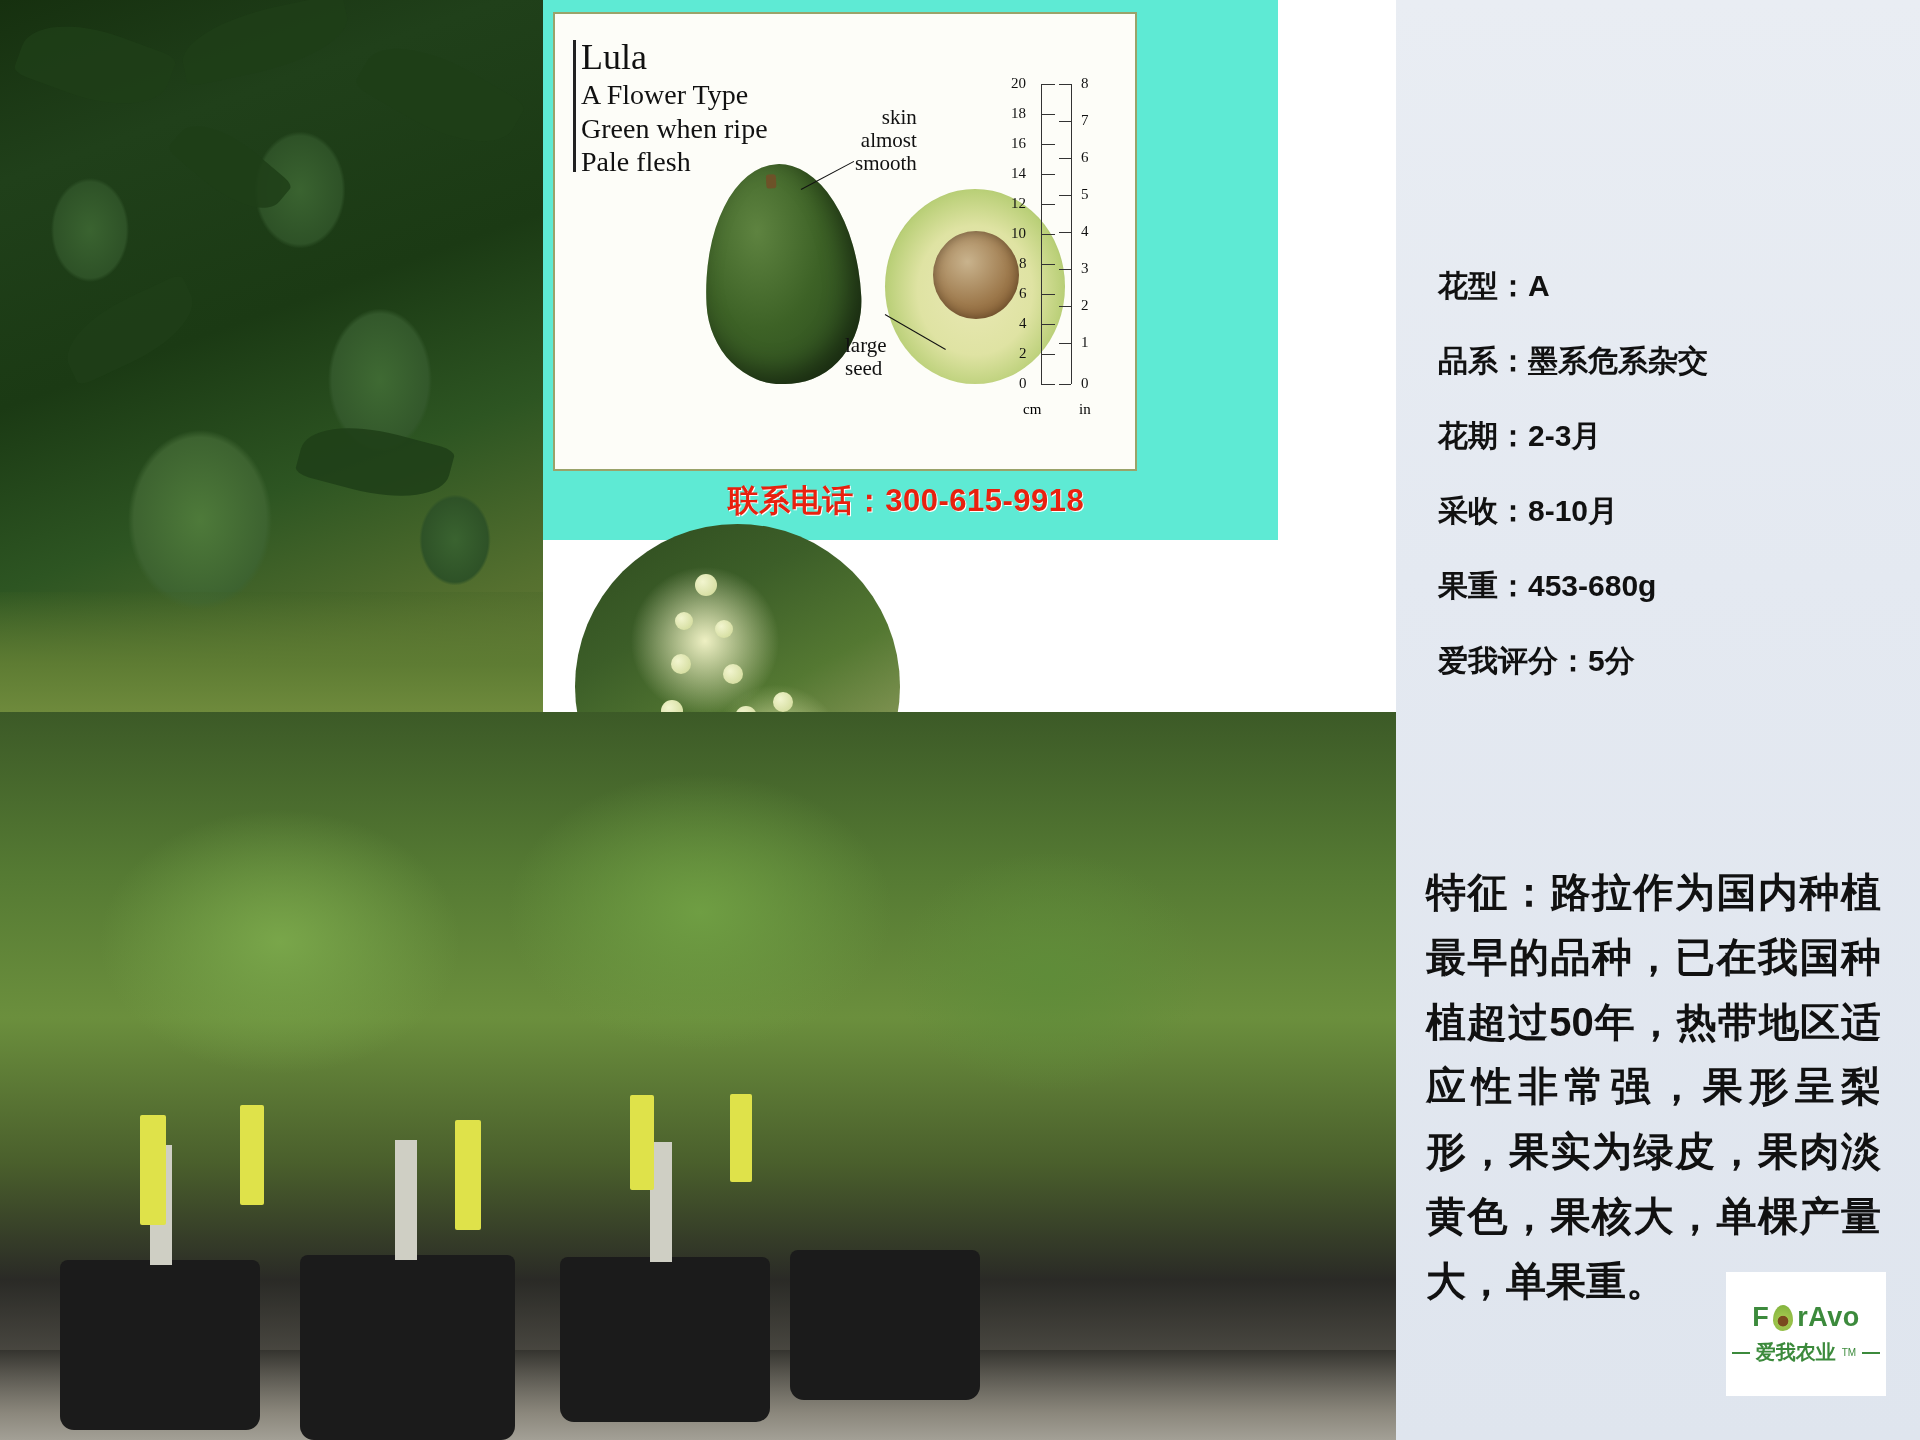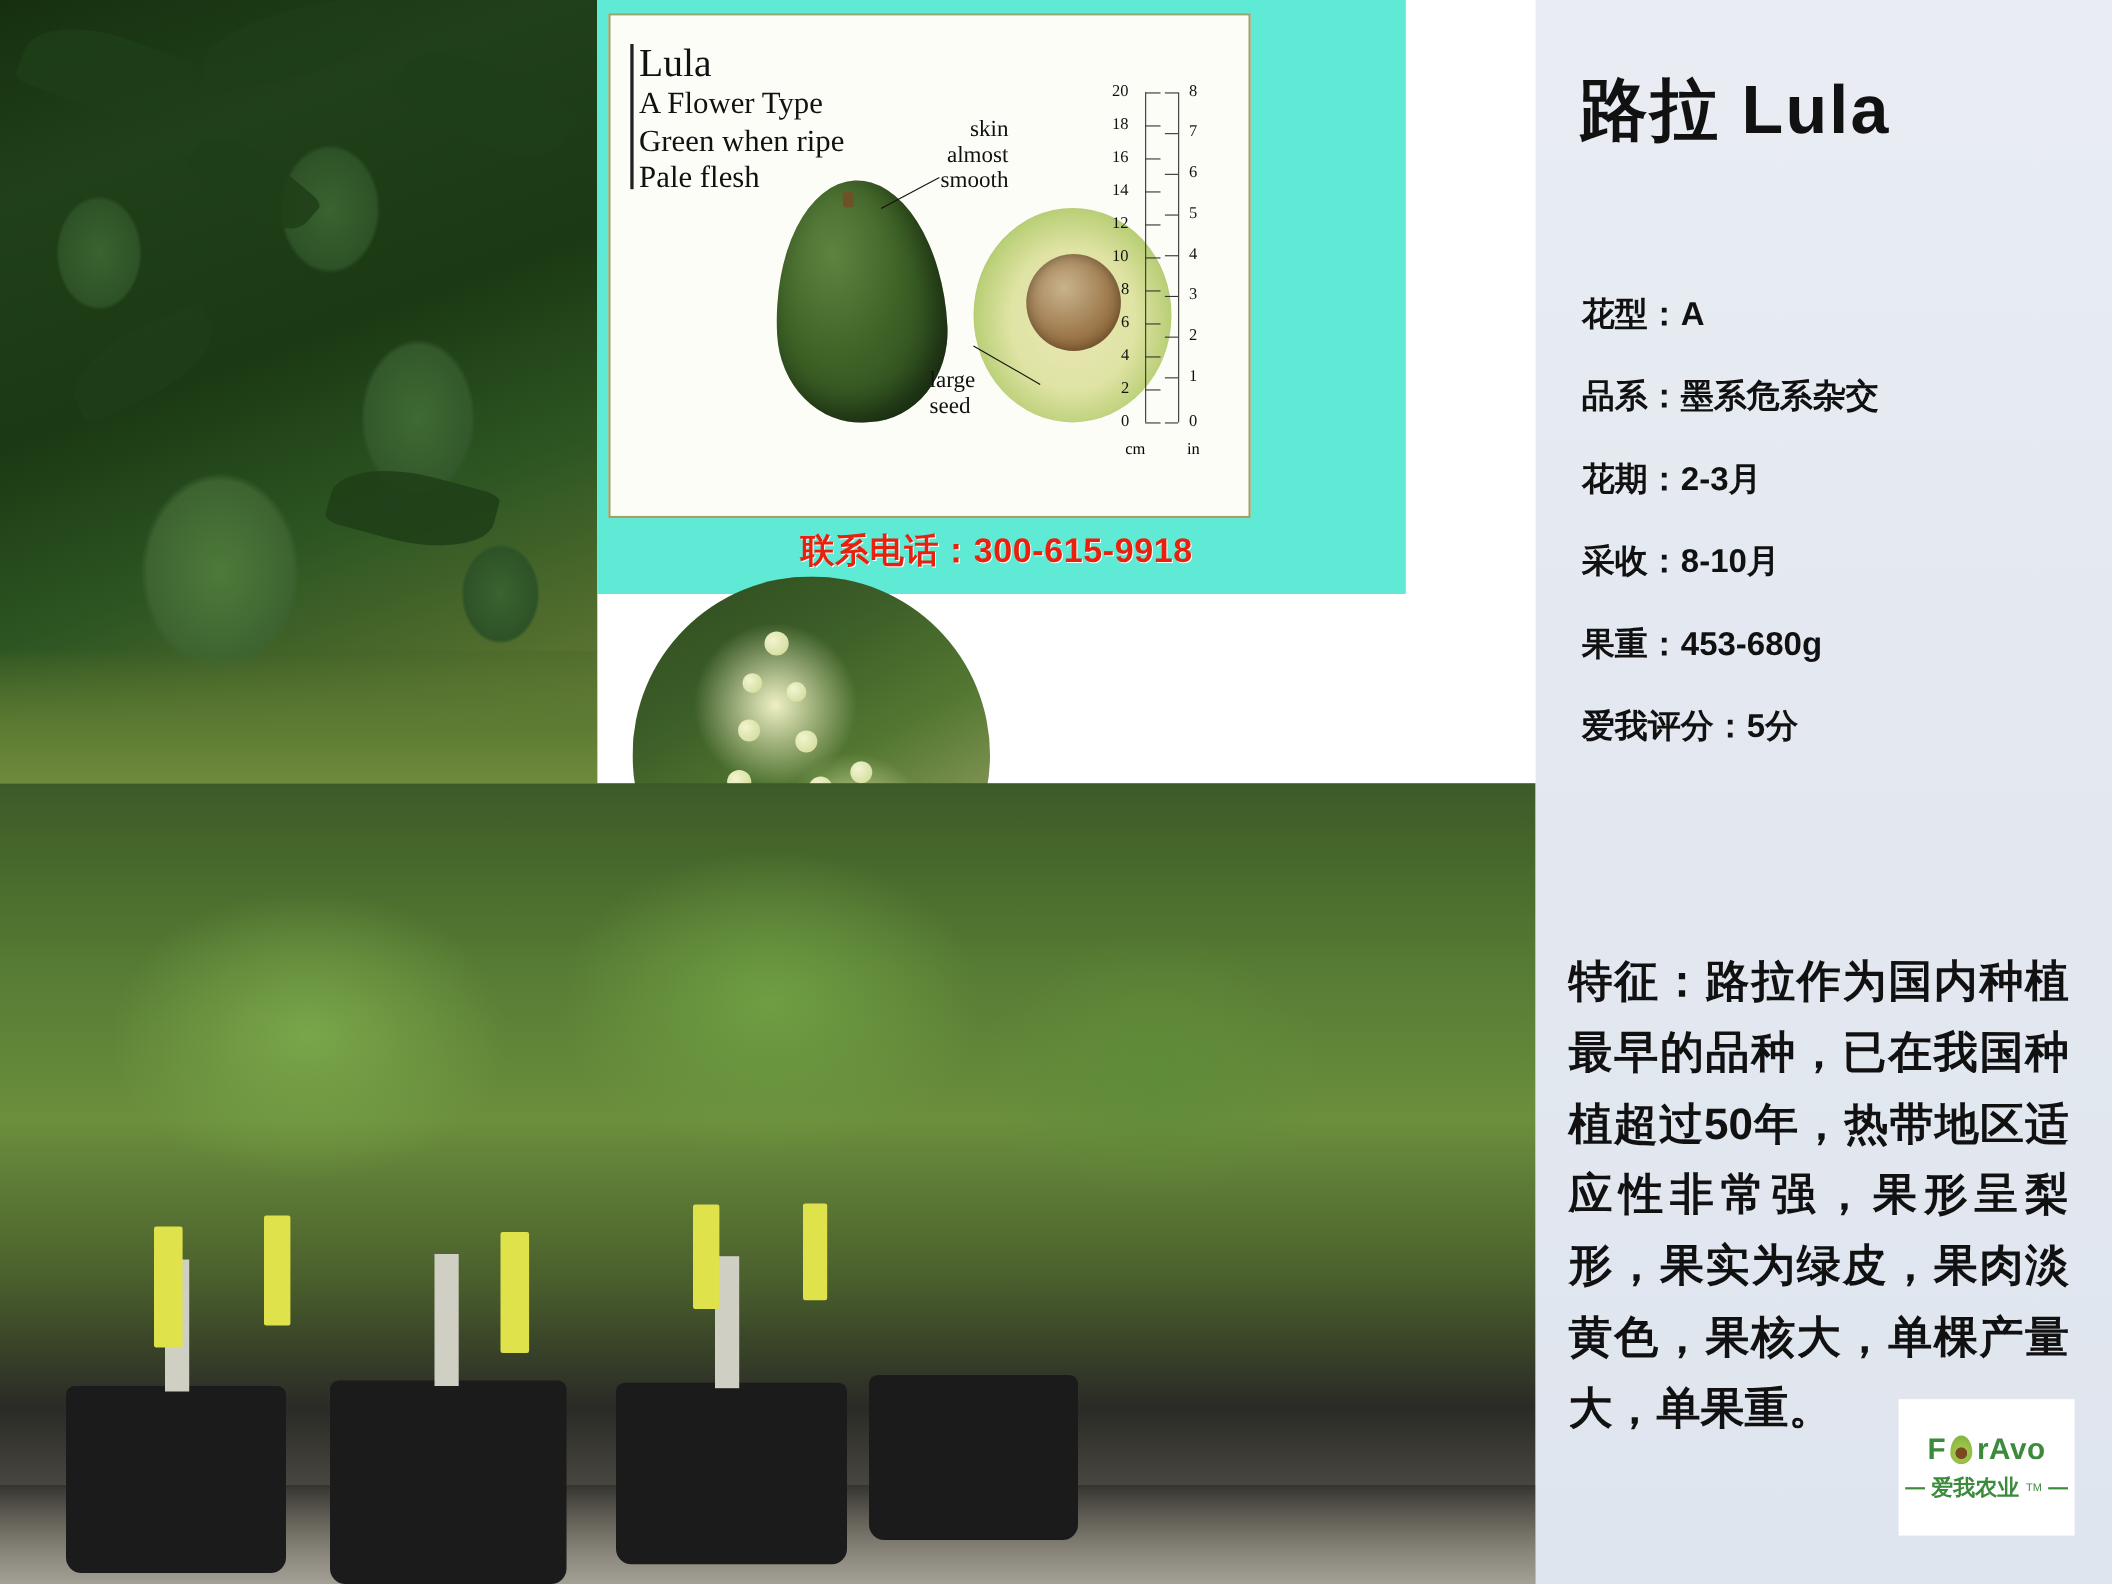--- a/index.html
+++ b/index.html
@@ -259,21 +259,20 @@
       <div class="trunk" style="left:650px;bottom:178px;width:22px;height:120px;"></div>
       <div class="tag" style="left:140px;bottom:215px;width:26px;height:110px;"></div>
       <div class="tag" style="left:240px;bottom:235px;width:24px;height:100px;"></div>
       <div class="tag" style="left:455px;bottom:210px;width:26px;height:110px;"></div>
       <div class="tag" style="left:630px;bottom:250px;width:24px;height:95px;"></div>
       <div class="tag" style="left:730px;bottom:258px;width:22px;height:88px;"></div>
     </div>
   </div>
 
   <div class="right">
-    <div class="title">路拉 Lula</div>
 
     <div class="specs">
       <div class="spec">花型：A</div>
       <div class="spec">品系：墨系危系杂交</div>
       <div class="spec">花期：2-3月</div>
       <div class="spec">采收：8-10月</div>
       <div class="spec">果重：453-680g</div>
       <div class="spec">爱我评分：5分</div>
     </div>
 

